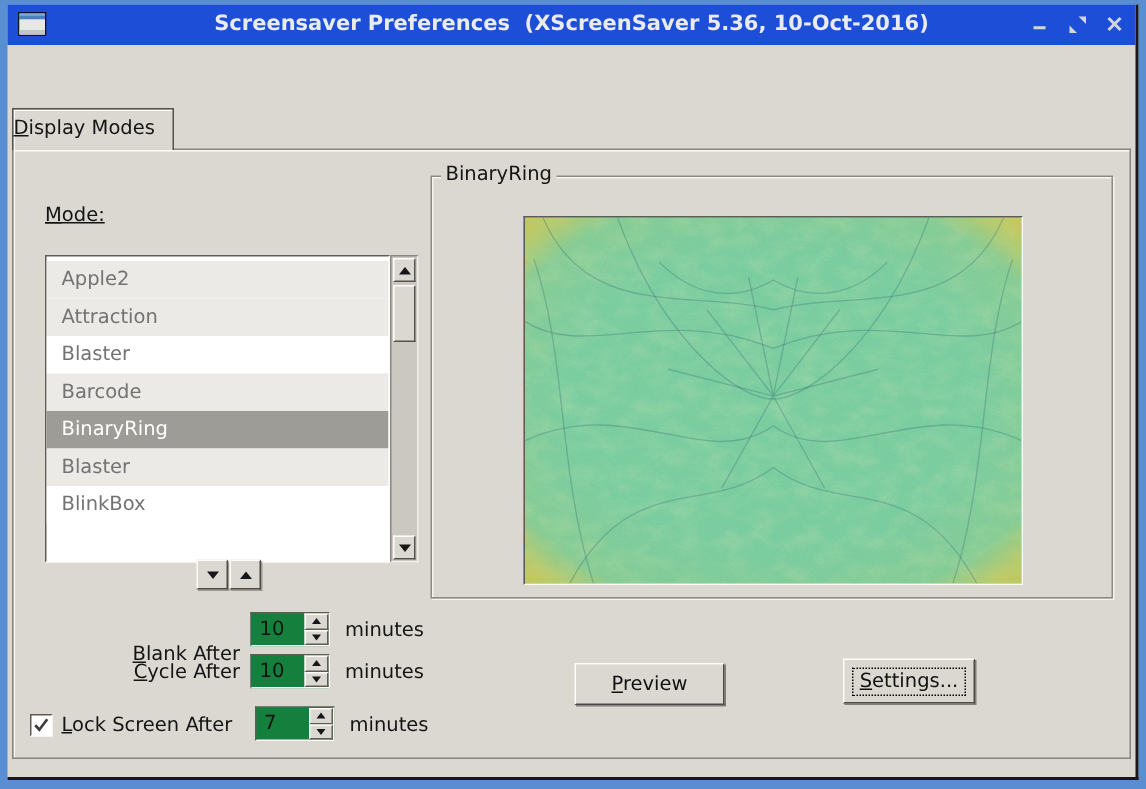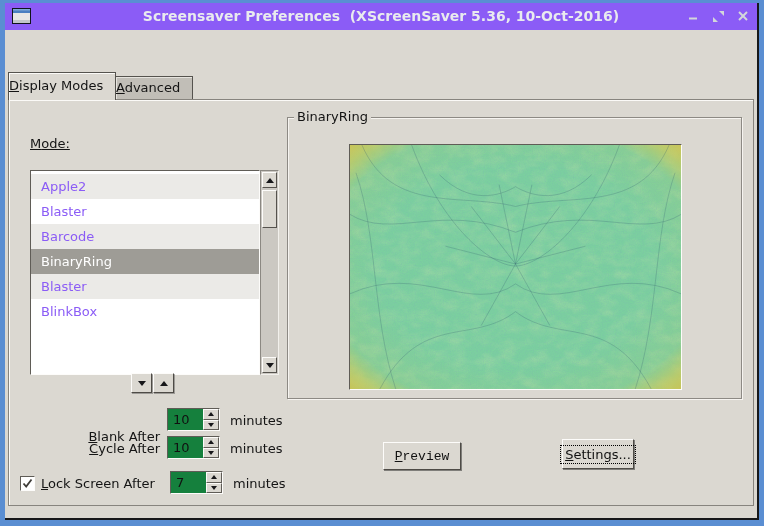--- a/index.html
+++ b/index.html
@@ -9,21 +9,21 @@
     background:#5a8ed2; overflow:hidden;
     font-family:"DejaVu Sans", sans-serif; font-size:13px; color:#141414;
     -webkit-font-smoothing:antialiased;
   }
   .window {
     position:absolute; left:5px; top:3px; width:754px; height:517px;
     background:#dbd8d1;
     border-right:2px solid #17181a; border-bottom:2px solid #17181a;
   }
   
-  .titlebar { position:absolute; left:0; top:0; width:752px; height:27px; background:#8b5cf6; }
+  .titlebar { position:absolute; left:0; top:0; width:752px; height:27px; background:#1d4ed8; }
   .win-icon { position:absolute; left:7px; top:5px; width:19px; height:16px; }
   .title {
     position:absolute; left:0; top:0; width:100%; height:27px; line-height:27px;
     text-align:center; color:#e9ebee; font-weight:bold; font-size:14px; white-space:pre;
   }
   .win-controls { position:absolute; right:6px; top:5px; display:flex; gap:9px; }
   .wc { width:16px; height:16px; display:flex; align-items:center; justify-content:center; cursor:default; }
   
   .menubar {
     position:absolute; left:0; top:27px; width:752px; height:28px;
@@ -58,21 +58,21 @@
   }
   .option-text { flex:1; padding-left:12px; white-space:nowrap; overflow:hidden; }
   .option-sep { width:1px; align-self:stretch; margin:4px 0; background:#8b8882; box-shadow:1px 0 0 #f4f2ee; }
   .option-arrows { width:24px; display:flex; flex-direction:column; align-items:center; gap:3px; }
   
   .listbox {
     position:absolute; left:21px; top:70px; width:230px; height:205px;
     background:#fff; border:1px solid; border-color:#5f5c56 #fdfcfa #fdfcfa #5f5c56;
     overflow:hidden; padding-top:3px;
   }
-  .list-row { height:25px; line-height:25px; padding-left:10px; color:#8b5cf6; background:#fff; }
+  .list-row { height:25px; line-height:25px; padding-left:10px; color:#737373; background:#fff; }
   .list-row.stripe { background:#ebeae7; }
   .list-row.selected { background:#9e9c96; color:#ffffff; }
   
   .scrollbar {
     position:absolute; left:251px; top:70px; width:19px; height:205px;
     background:#cbc8c2; border:1px solid; border-color:#8b8882 #f2f0ec #f2f0ec #8b8882;
   }
   .sb-btn {
     position:absolute; left:1px; width:15px; height:16px; background:#dbd8d1;
     border:1px solid; border-color:#fdfcfa #55524d #55524d #fdfcfa;
@@ -171,28 +171,28 @@
             <line x1="2" y1="2" x2="10" y2="10" stroke="#d3d7da" stroke-width="2"></line>
             <line x1="10" y1="2" x2="2" y2="10" stroke="#d3d7da" stroke-width="2"></line>
           </svg>
         </span>
       </div>
     </div>
 
 
     <div class="body">
       <div class="tab active"><u>D</u>isplay Modes</div>
-      <div class="tab inactive"><u>A</u>dvanced</div>
 
       <div class="frame">
 
         <span class="lbl" style="left:21px; top:36px;text-decoration:underline;"><u>M</u>ode:</span>
 
         <div class="listbox">
             <div class="list-row stripe">Apple2</div>
+            <div class="list-row stripe">Attraction</div>
             <div class="list-row">Blaster</div>
             <div class="list-row stripe">Barcode</div>
             <div class="list-row selected">BinaryRing</div>
             <div class="list-row stripe">Blaster</div>
             <div class="list-row">BlinkBox</div>
           </div>
 
         <div class="scrollbar">
           <div class="sb-btn sb-up">
               <i class="tri tri-up"></i>
@@ -291,23 +291,23 @@
               <rect width="333" height="246" fill="#7bd19e"></rect>
               <rect width="333" height="246" filter="url(#grainB)" opacity="0.55"></rect>
               <rect width="333" height="246" filter="url(#grainA)" opacity="0.5"></rect>
               <rect width="333" height="246" fill="url(#ringGrad)"></rect>
               <use href="#webHalf"></use>
               <use href="#webHalf" transform="translate(333,0) scale(-1,1)"></use>
             </svg>
           </div>
         </div>
 
-        <div class="push-btn" style="left:374px; top:342px; width:78px; height:28px;font-family:Liberation Mono, monospace;">
+        <div class="push-btn" style="left:374px; top:342px; width:100px; height:28px;">
           <span><u>P</u>review</span>
         </div>
-        <div class="push-btn" style="left:553px; top:339px; width:72px; height:30px;">
+        <div class="push-btn" style="left:553px; top:339px; width:88px; height:30px;">
           <span class="focus-ring"><u>S</u>ettings...</span>
         </div>
 
       </div>
     </div>
   </div>
 </div>
 
 </body></html>

